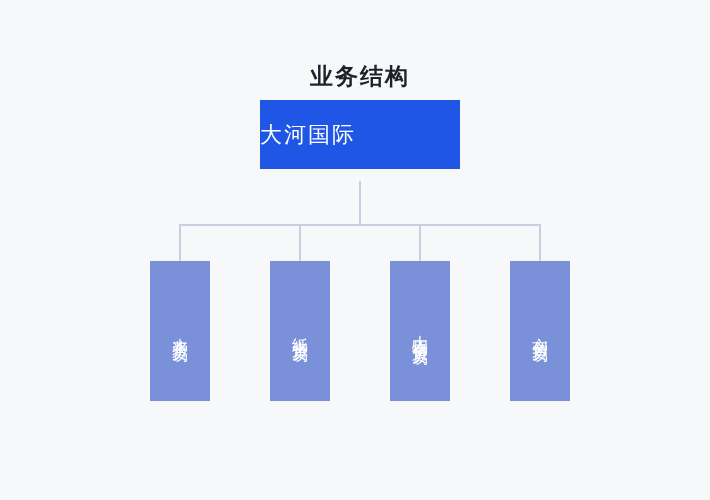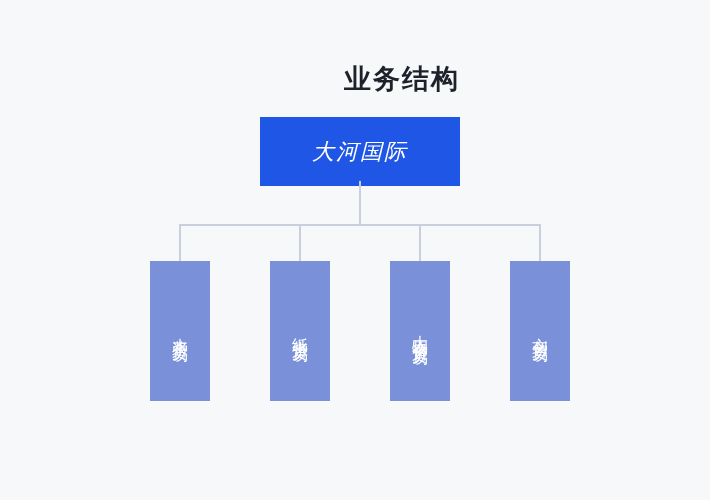--- a/index.html
+++ b/index.html
@@ -12,38 +12,37 @@
     width: 710px;
     height: 500px;
     background: var(--page-bg, #F7F8FA);
     overflow: hidden;
   }
   .diagram-title {
     position: absolute;
     left: 260px;
     top: 61px;
     width: 200px;
-    text-align: right;
-    font-size: 27px;
+    text-align: center;
+    font-size: 23px;
     font-weight: 700;
     letter-spacing: 2px;
     color: var(--title-color, #1D2129);
     white-space: nowrap;
   }
   .root-node {
     position: absolute;
     left: 260px;
-    top: 117px;
+    top: 100px;
     width: 200px;
     height: 69px;
     background: var(--root-node-bg, #2056E5);
     display: flex;
     align-items: center;
-    justify-content: center;
-    font-style: italic;
+    justify-content: flex-start;
   }
   .root-node .node-label {
     color: var(--node-text-color, #FFFFFF);
     font-size: 22px;
     letter-spacing: 2px;
     white-space: nowrap;
   }
   .connector {
     position: absolute;
     background: var(--connector-color, #C9CFDE);

